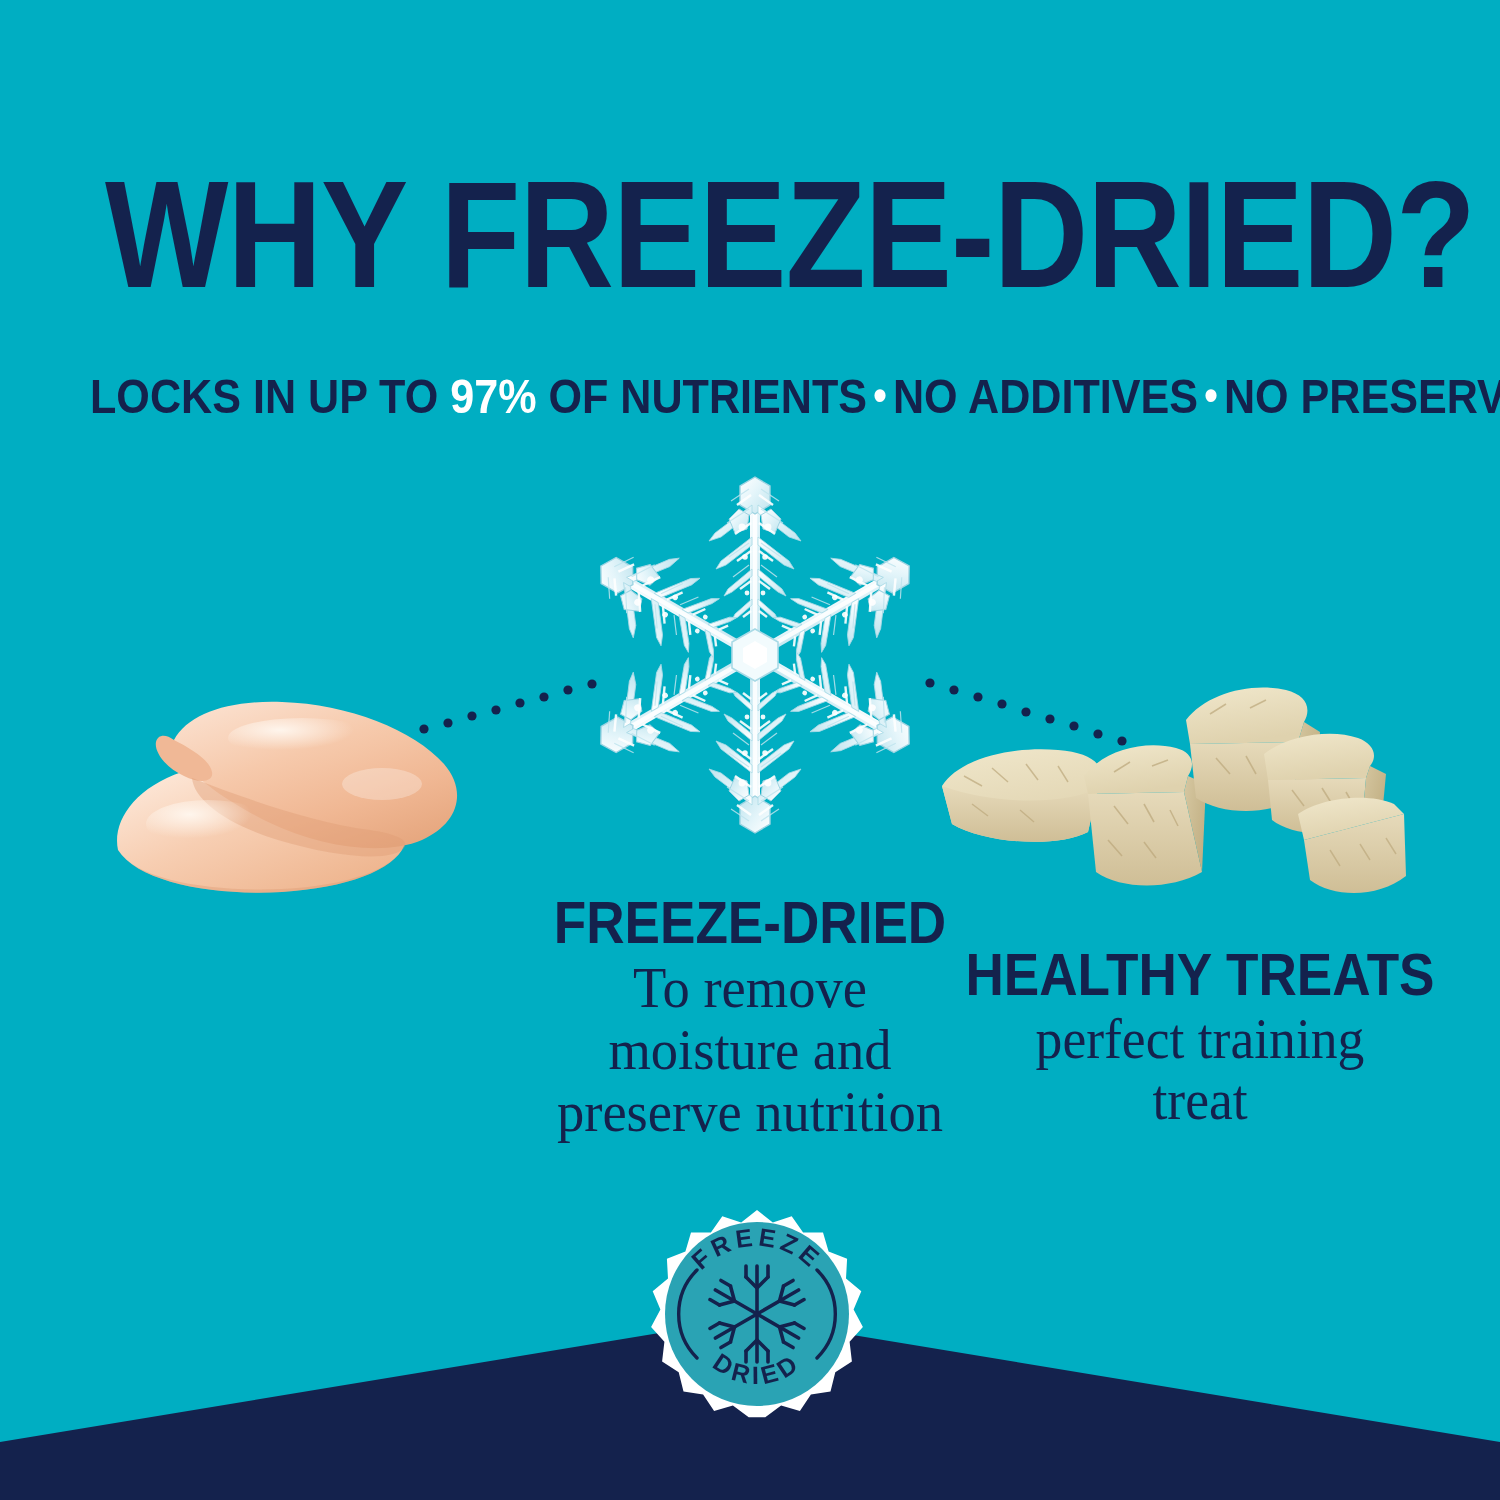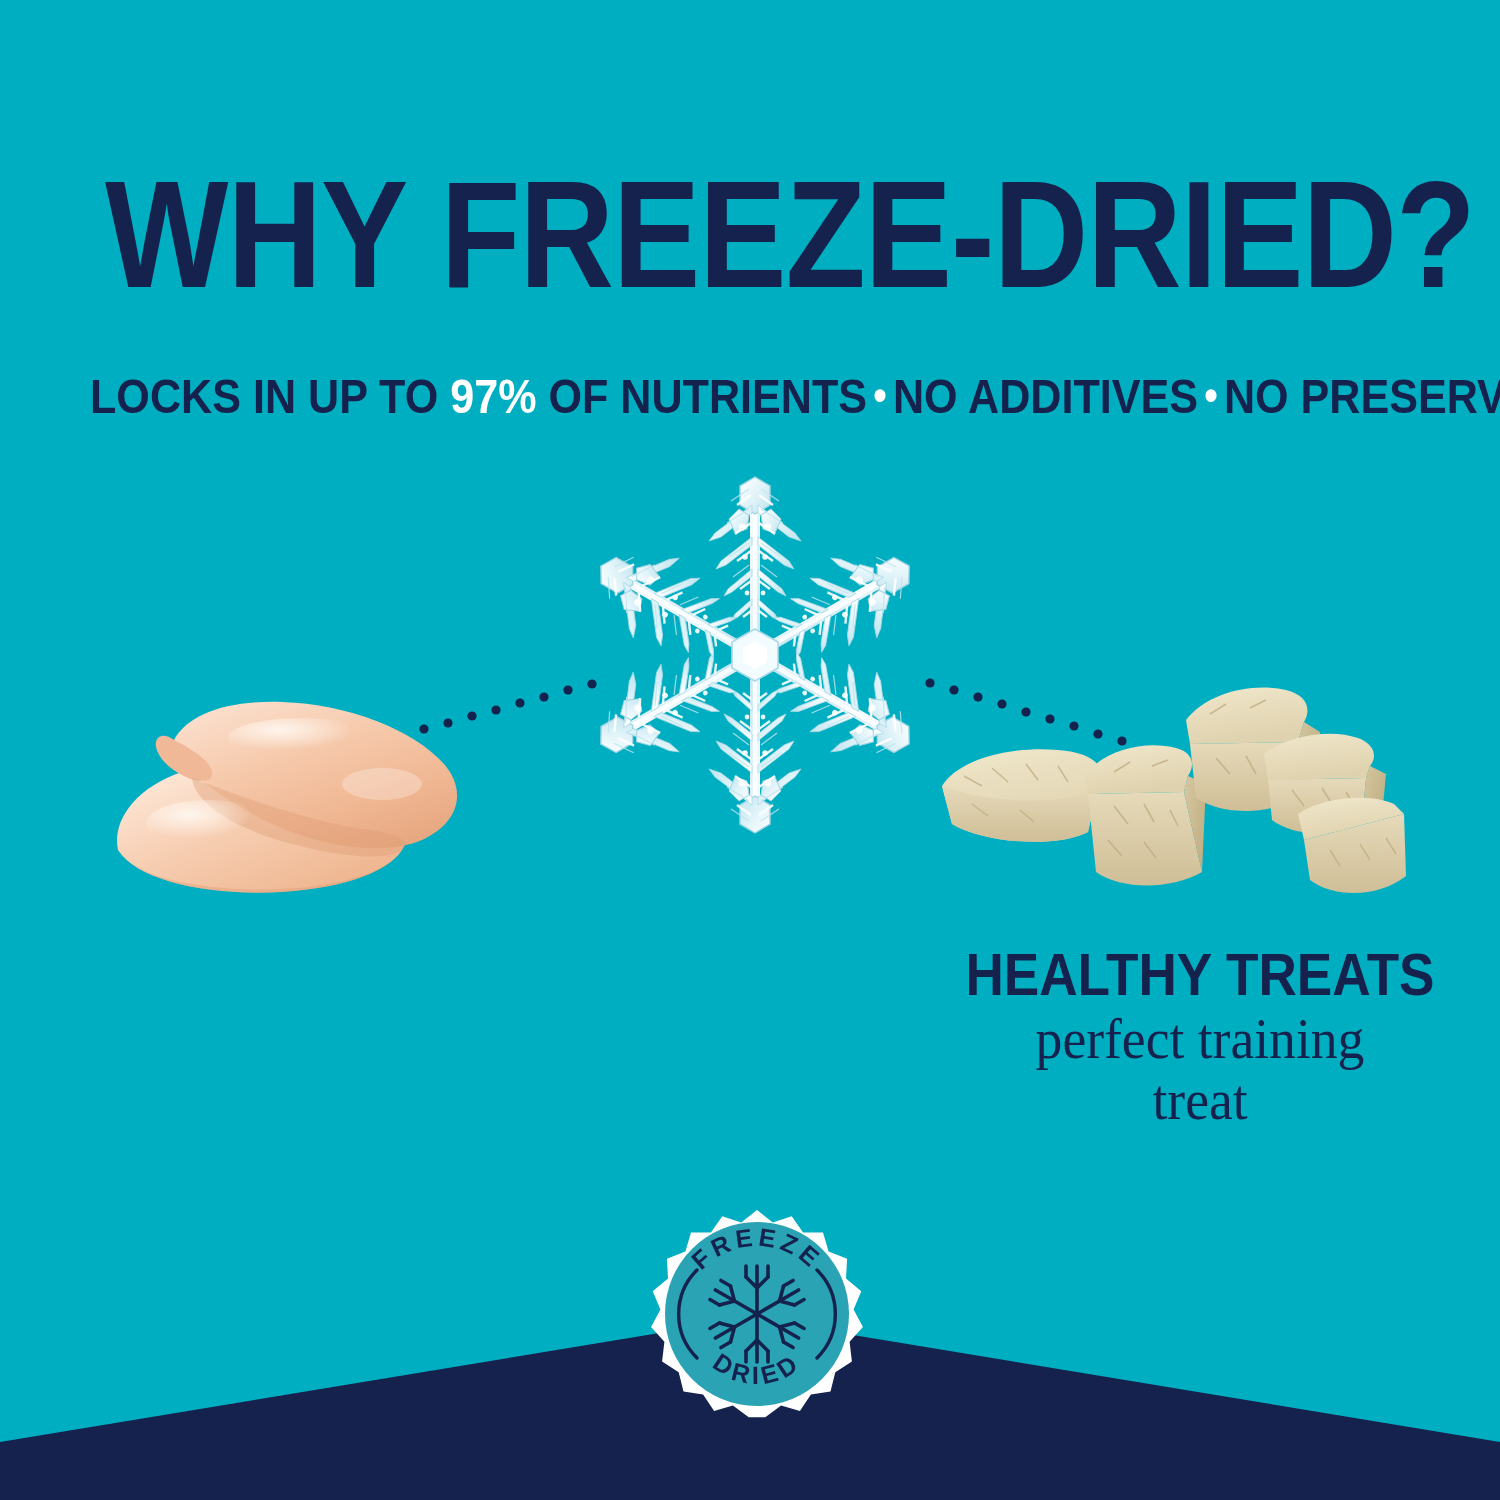--- a/index.html
+++ b/index.html
@@ -358,20 +358,24 @@
       <path d="M366,176 L466,150 L468,212 C440,234 396,234 372,216 Z" fill="url(#tFace)"></path>
       <g stroke="#BCA87C" stroke-width="1.5" opacity="0.68" fill="none">
         <path d="M392,186 L402,202"></path>
           <path d="M422,180 L432,196"></path>
         <path d="M448,174 L458,190"></path>
       </g>
     </g>
   </svg>
 
 
+  <div class="col col-center">
+    <h3>FREEZE-DRIED</h3>
+    <p>To remove<br>moisture and<br>preserve nutrition</p>
+  </div>
 
   <div class="col col-right">
     <h3>HEALTHY TREATS</h3>
     <p>perfect training<br>treat</p>
   </div>
 
   <svg class="badge" viewBox="0 0 232 232">
 
     <g>
       <polygon id="scallopShape" fill="#FFFFFF" points="

